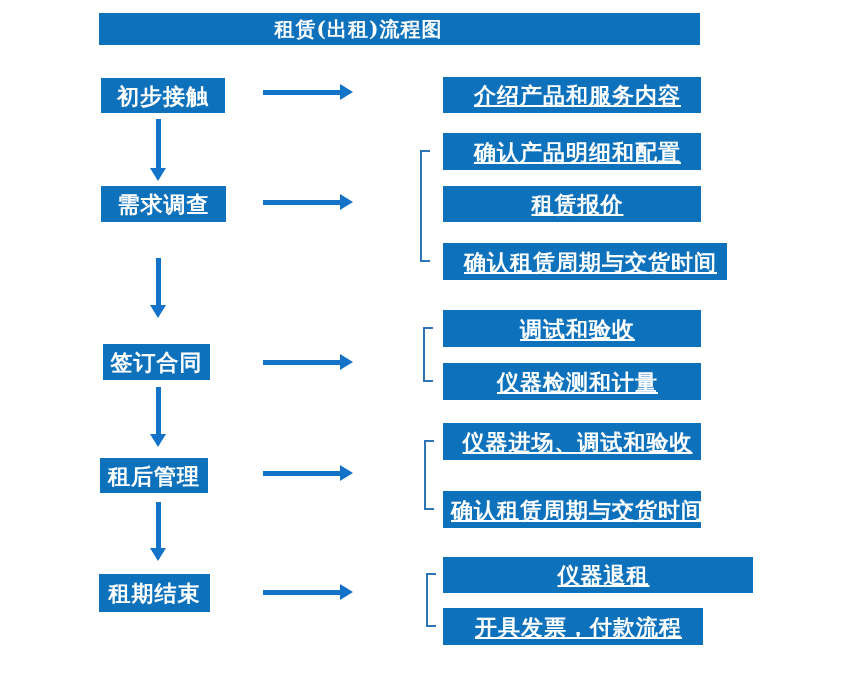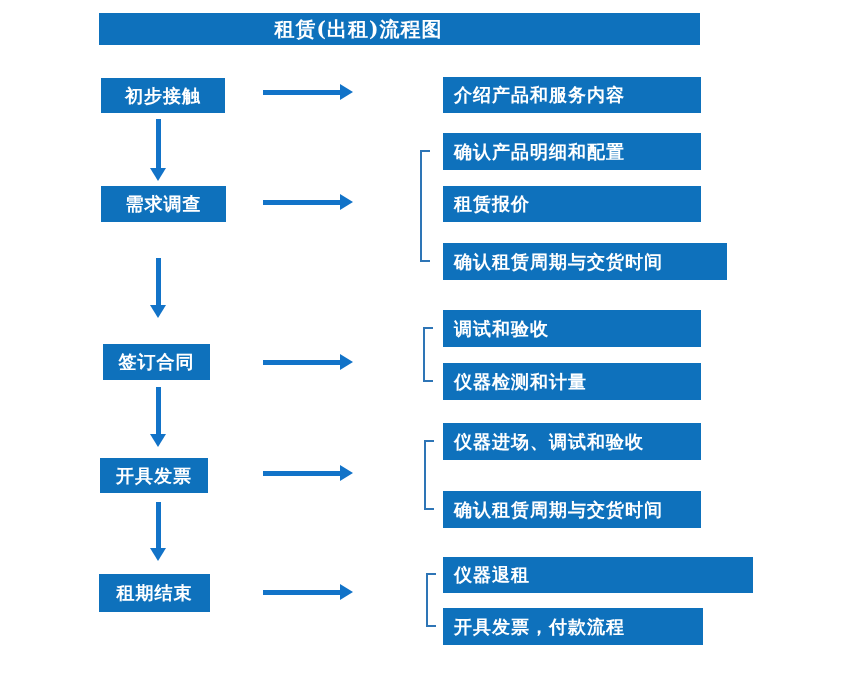--- a/index.html
+++ b/index.html
@@ -10,42 +10,42 @@
     height: 688px;
     background: var(--background, #ffffff);
     font-family: "DejaVu Serif", "Liberation Serif", serif;
     overflow: hidden;
   }
   .box {
     position: absolute;
     background: var(--primary, #0E71BC);
     color: var(--text, #ffffff);
     font-weight: bold;
-    font-size: 18px;
+    font-size: 22px;
     letter-spacing: 1px;
     display: flex;
     align-items: center;
     line-height: 1;
     white-space: nowrap;
   }
   .title-bar {
     position: absolute;
     left: 99px; top: 13px; width: 601px; height: 32px;
     background: var(--primary, #0E71BC);
     color: var(--text, #ffffff);
     font-weight: bold;
     font-size: 20px;
     letter-spacing: 1px;
     display: flex;
     align-items: center;
     justify-content: center;
   }
   .title-bar span { transform: translateX(-41px); }
   .stage { justify-content: center; }
-  .detail { justify-content: flex-start; padding-left: 11px; }
+  .detail { justify-content: center; padding-left: 11px; text-decoration: underline; }
 
   
   .harrow { position: absolute; width: 90px; height: 16px; }
   .harrow .shaft {
     position: absolute; left: 0; top: 6px; width: 78px; height: 5px;
     background: var(--arrow, #1273C8);
   }
   .harrow .head {
     position: absolute; right: 0; top: 0; width: 0; height: 0;
     border-left: 13px solid var(--arrow, #1273C8);
@@ -87,21 +87,21 @@
   <div class="box stage" style="left:101px;top:78px;width:124px;height:35px">
     <span>初步接触</span>
   </div>
   <div class="box stage" style="left:101px;top:186px;width:125px;height:36px">
     <span>需求调查</span>
   </div>
   <div class="box stage" style="left:103px;top:344px;width:107px;height:36px">
     <span>签订合同</span>
   </div>
   <div class="box stage" style="left:100px;top:458px;width:108px;height:35px">
-    <span>开具发票</span>
+    <span>租后管理</span>
   </div>
   <div class="box stage" style="left:99px;top:574px;width:111px;height:38px">
     <span>租期结束</span>
   </div>
 
   <div class="varrow" style="left:150px;top:119px;height:62px">
     <div class="shaft"></div>
     <div class="head"></div>
   </div>
   <div class="varrow" style="left:150px;top:258px;height:60px">

